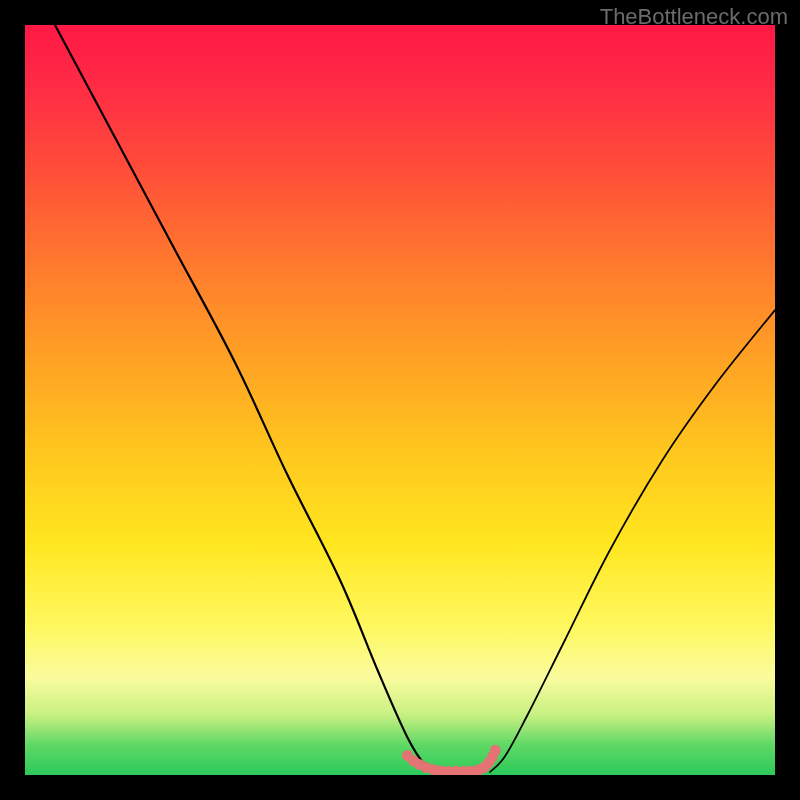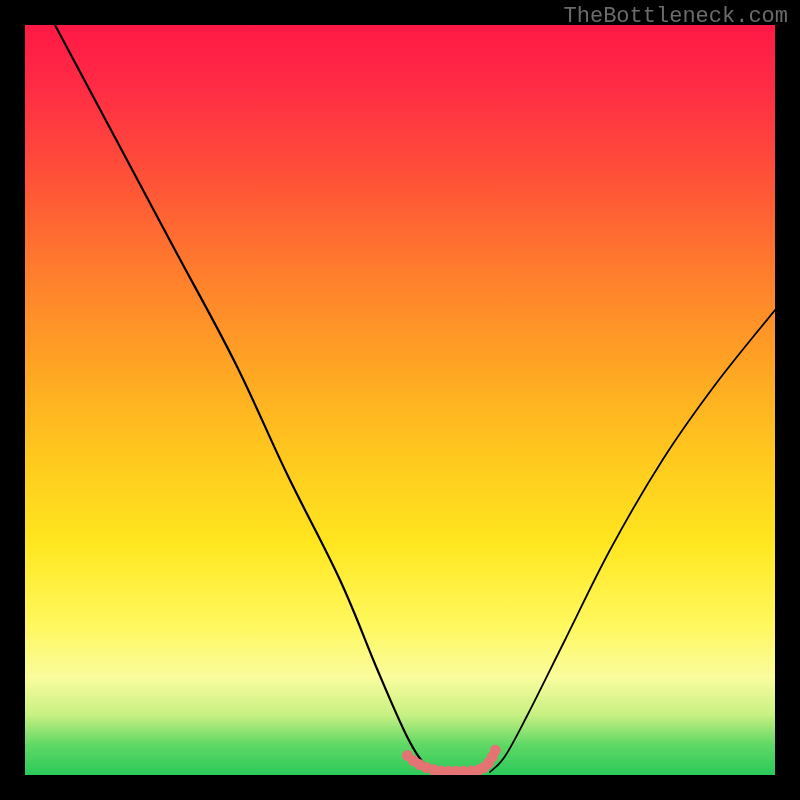--- a/index.html
+++ b/index.html
@@ -9,21 +9,20 @@
     height: 800px;
     background: #000;
     overflow: hidden;
     font-family: Arial, Helvetica, sans-serif;
   }
   .frame {
     position: relative;
     width: 800px;
     height: 800px;
     background: #000;
-    font-family: Liberation Mono, monospace;
   }
   .plot-area {
     position: absolute;
     left: 25px;
     top: 25px;
     width: 750px;
     height: 750px;
     
     background: linear-gradient(
       to bottom,

